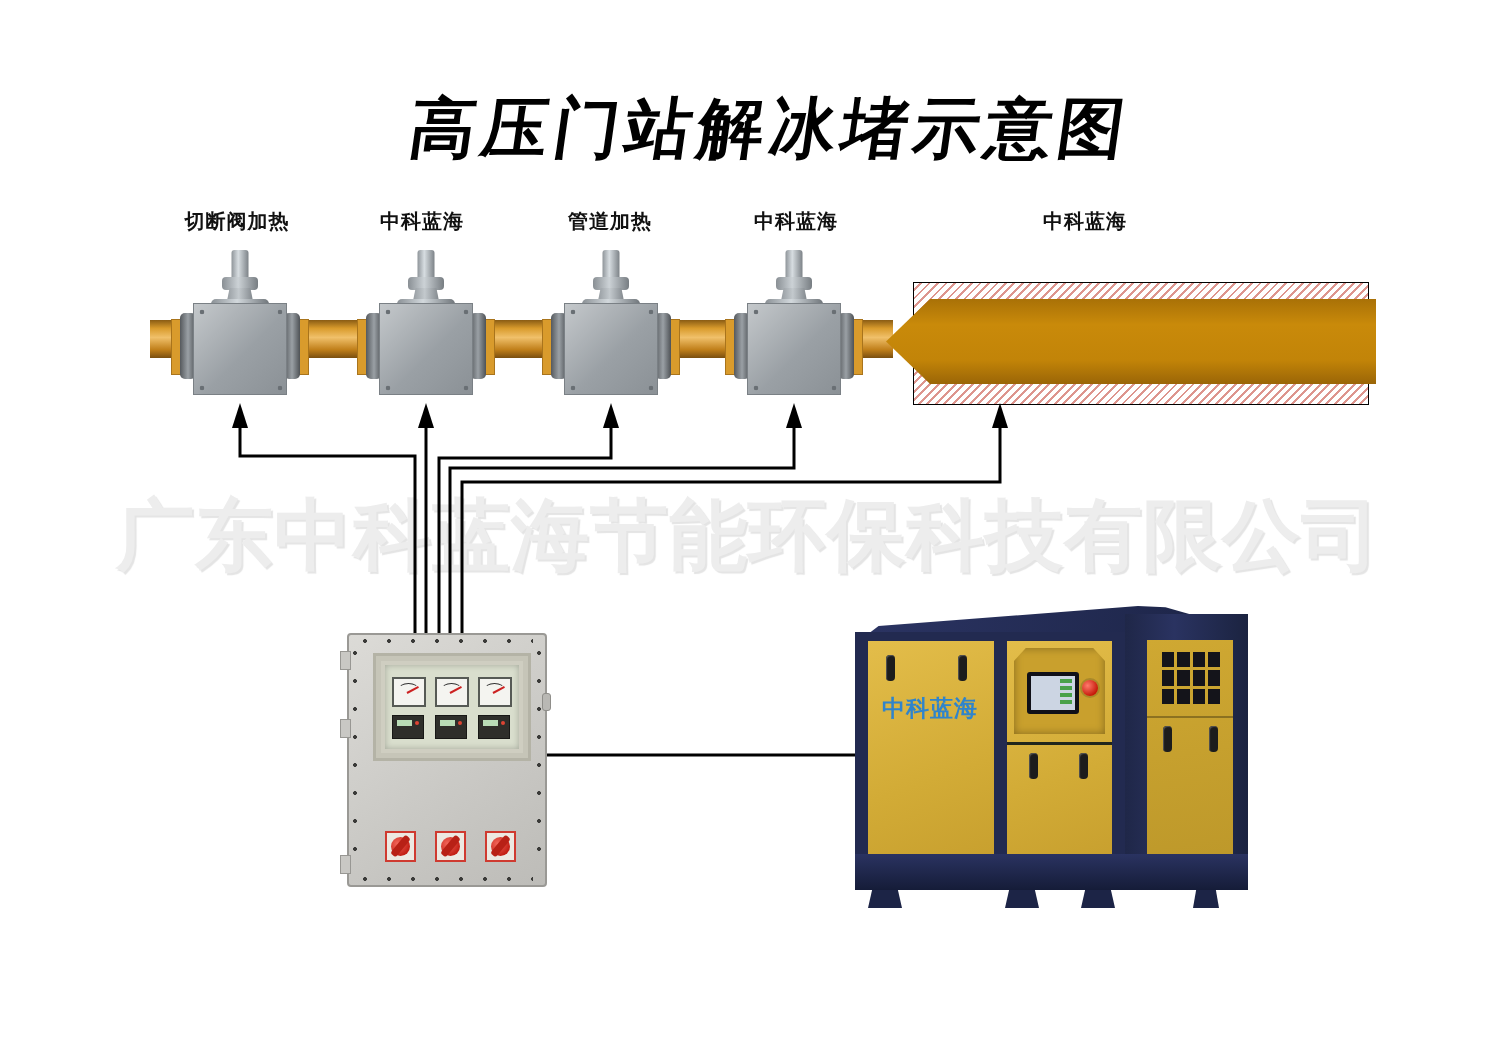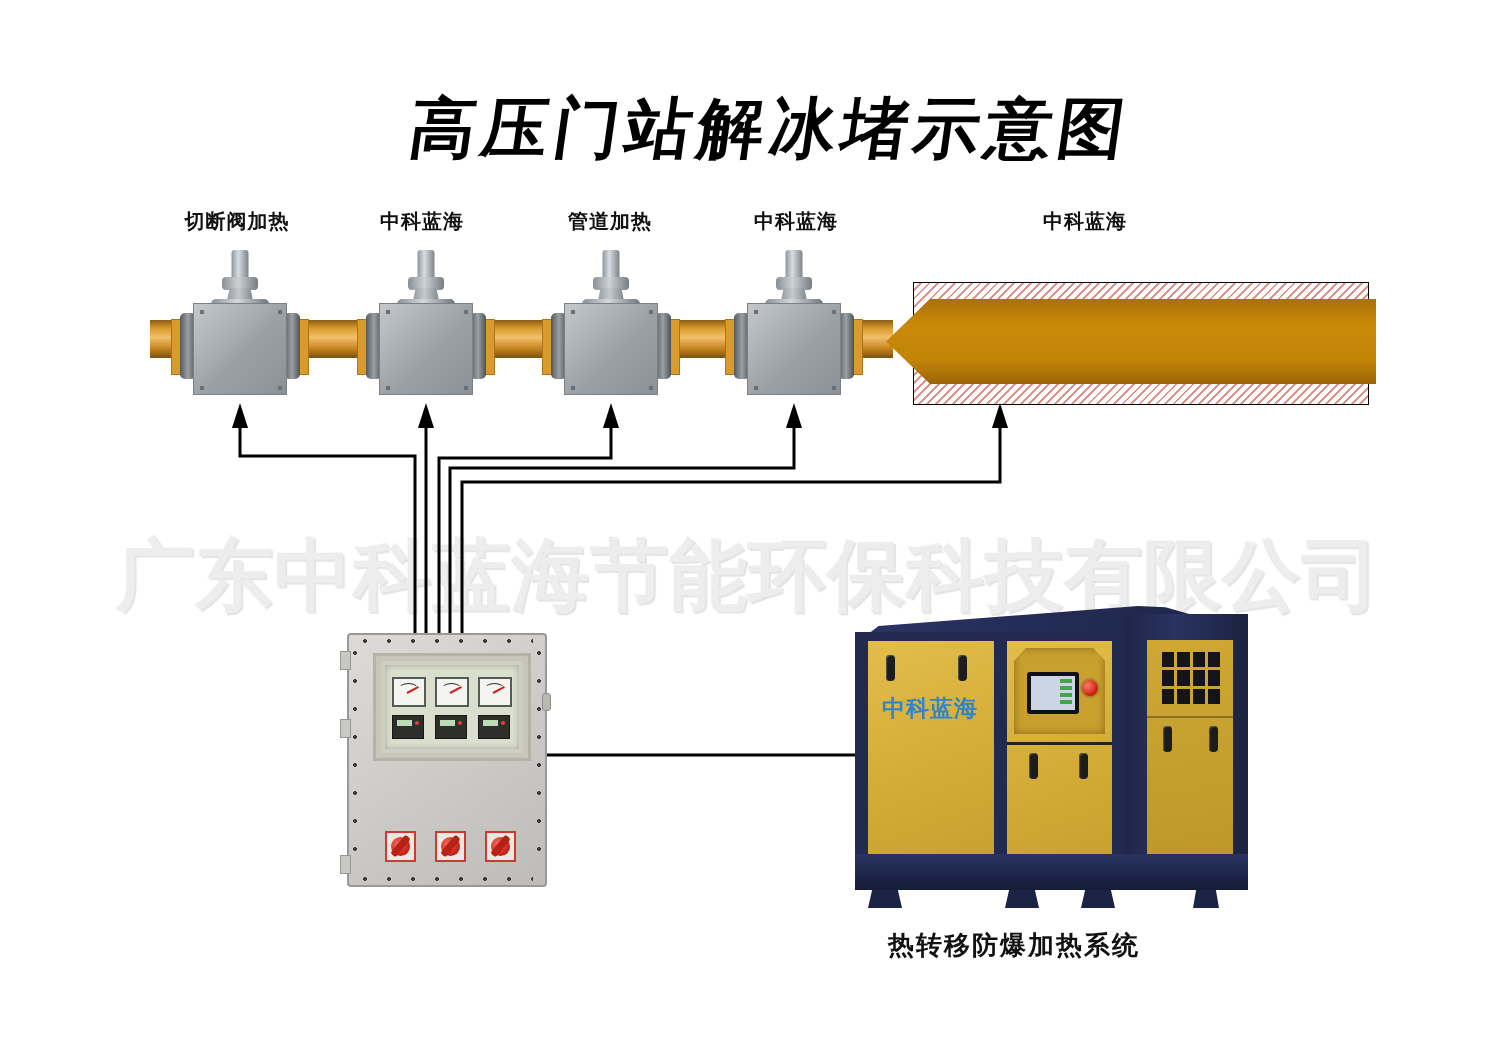--- a/index.html
+++ b/index.html
@@ -3,21 +3,21 @@
 <meta charset="utf-8">
 <style>
   html,body{margin:0;padding:0;background:#fff;}
   .canvas{position:relative;width:1512px;height:1045px;background:#fff;overflow:hidden;
           font-family:"Liberation Sans",sans-serif;}
 
   
   .title{position:absolute;left:50%;top:84px;transform:translateX(calc(-50% + 14px)) skewX(-8deg);
          margin:0;font-size:66px;font-weight:bold;letter-spacing:6px;color:#000;white-space:nowrap;}
   .watermark{position:absolute;left:116px;top:484px;font-size:78px;font-weight:bold;color:#ededed;
-             letter-spacing:1px;white-space:nowrap;text-shadow:2px 2px 1px #e4e4e4;z-index:1;margin-top:40px;}
+             letter-spacing:1px;white-space:nowrap;text-shadow:2px 2px 1px #e4e4e4;z-index:1;}
 
   
   .plabel{position:absolute;top:208px;font-size:20px;font-weight:bold;color:#111;
           letter-spacing:1px;white-space:nowrap;transform:translateX(-50%);z-index:6;}
 
   
   .pipe-main{position:absolute;left:150px;top:320px;width:743px;height:38px;z-index:2;
     background:linear-gradient(#8a5c14,#d99b2c 22%,#f0c06a 46%,#c07f1a 78%,#7a4f10);}
   .hatch{position:absolute;left:913px;top:282px;width:454px;height:121px;z-index:2;
     border:1px solid #000;
@@ -273,15 +273,14 @@
         <div class="m-handle" style="left:62px;top:86px"></div>
       </div>
     </div>
     <div class="m-base"></div>
     <div class="m-foot f1"></div>
     <div class="m-foot f2"></div>
     <div class="m-foot f3"></div>
     <div class="m-foot f4"></div>
   </div>
 
-  <span class="eq-label" style="left:888px;top:928px">热转移防爆加热系统</span>
 
 </div>
 
 </body></html>

